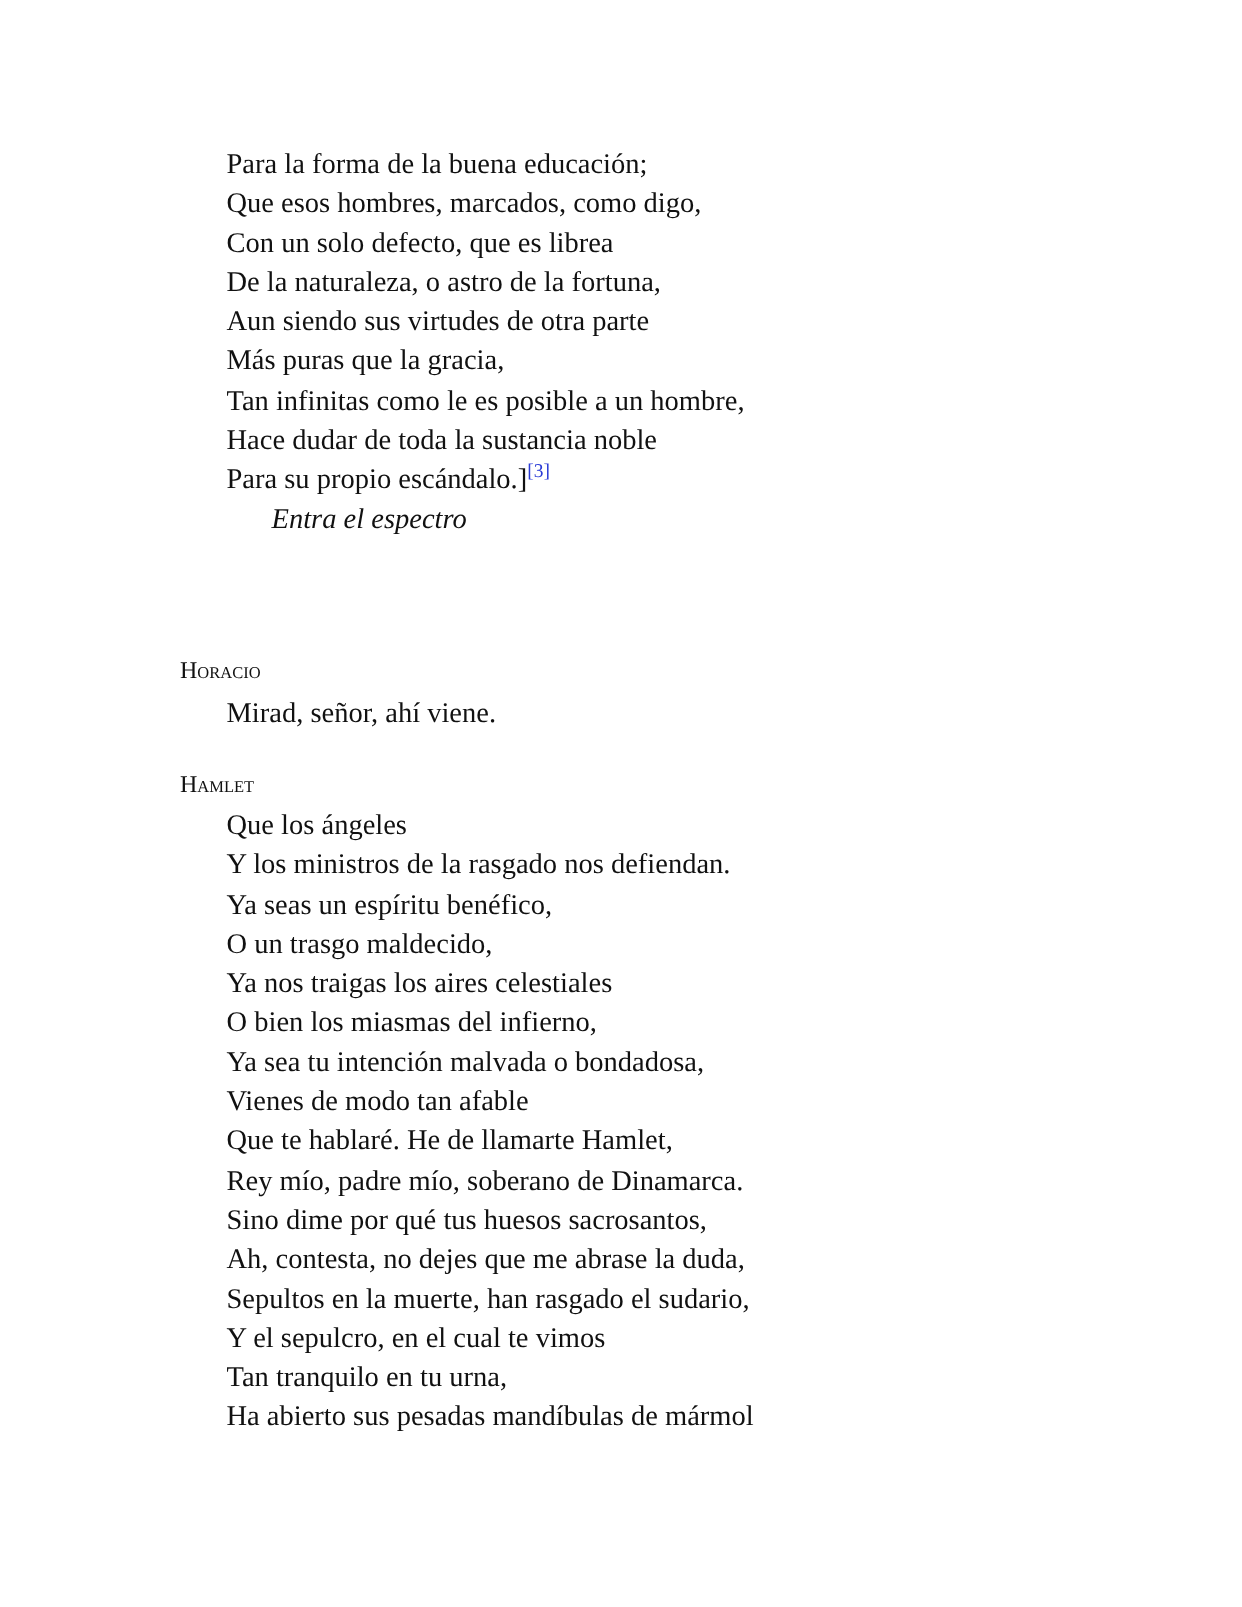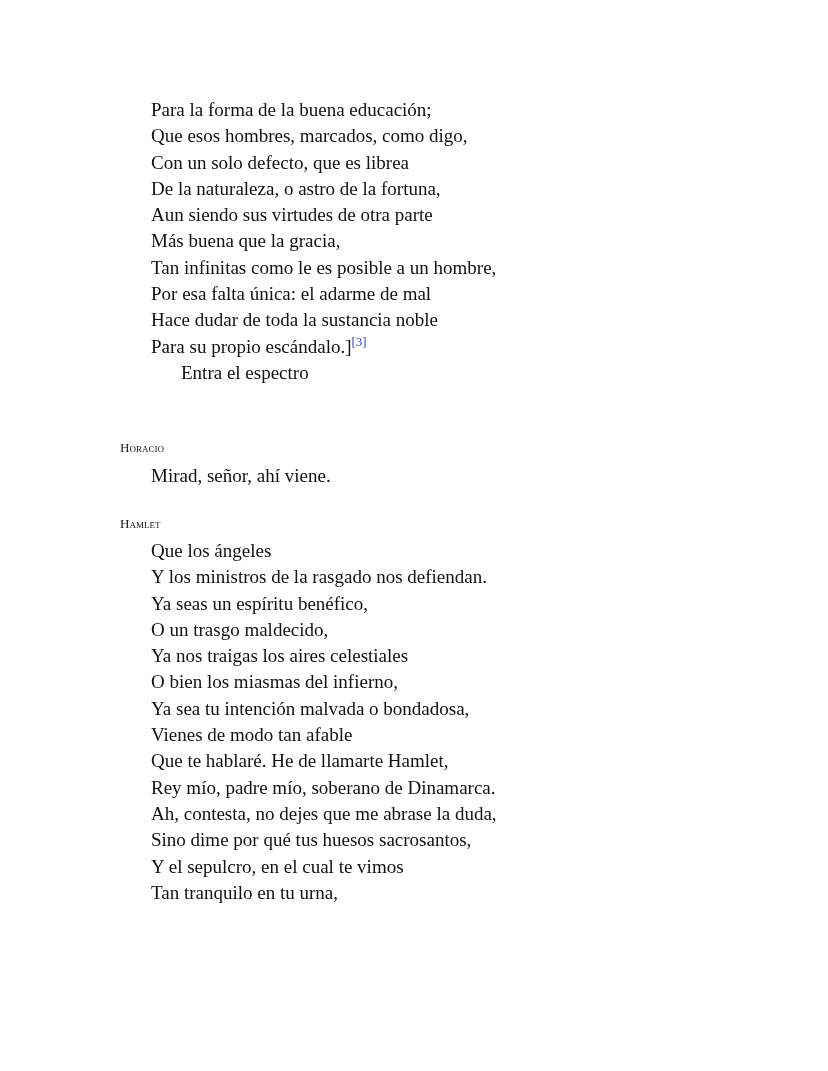--- a/index.html
+++ b/index.html
@@ -36,47 +36,47 @@
     .fn {
       color: #2a3bd6;
       font-size: 13px;
       vertical-align: 7px;
       line-height: 0;
       text-decoration: none;
       cursor: pointer;
     }
     .stage {
       display: block;
+      font-style: italic;
       padding-left: 30px;
       white-space: nowrap;
     }
     .speaker {
       position: absolute;
       left: 104px;
-      font-size: 13px;
+      font-size: 16px;
       line-height: 26px;
       font-variant: small-caps;
       letter-spacing: 0;
       white-space: nowrap;
     }
   </style>
 </head>
 <body>
 
 <div class="page">
 
   <div class="block" style="top:97px;">
     <span class="line">Para la forma de la buena educación;</span>
     <span class="line">Que esos hombres, marcados, como digo,</span>
     <span class="line">Con un solo defecto, que es librea</span>
     <span class="line">De la naturaleza, o astro de la fortuna,</span>
     <span class="line">Aun siendo sus virtudes de otra parte</span>
-    <span class="line">Más buena que la gracia,</span>
+    <span class="line">Más puras que la gracia,</span>
     <span class="line">Tan infinitas como le es posible a un hombre,</span>
-    <span class="line">Por esa falta única: el adarme de mal</span>
     <span class="line">Hace dudar de toda la sustancia noble</span>
     <span class="line"><span>Para su propio escándalo.]</span><a class="fn">[3]</a></span>
     <span class="stage">Entra el espectro</span>
   </div>
 
   <div class="speaker" style="top:435px;">Horacio</div>
   <div class="block" style="top:463px;">
     <span class="line">Mirad, señor, ahí viene.</span>
   </div>
 
@@ -85,19 +85,21 @@
     <span class="line">Que los ángeles</span>
     <span class="line">Y los ministros de la rasgado nos defiendan.</span>
     <span class="line">Ya seas un espíritu benéfico,</span>
     <span class="line">O un trasgo maldecido,</span>
     <span class="line">Ya nos traigas los aires celestiales</span>
     <span class="line">O bien los miasmas del infierno,</span>
     <span class="line">Ya sea tu intención malvada o bondadosa,</span>
     <span class="line">Vienes de modo tan afable</span>
     <span class="line">Que te hablaré. He de llamarte Hamlet,</span>
     <span class="line">Rey mío, padre mío, soberano de Dinamarca.</span>
+    <span class="line">Sino dime por qué tus huesos sacrosantos,</span>
     <span class="line">Ah, contesta, no dejes que me abrase la duda,</span>
-    <span class="line">Sino dime por qué tus huesos sacrosantos,</span>
+    <span class="line">Sepultos en la muerte, han rasgado el sudario,</span>
     <span class="line">Y el sepulcro, en el cual te vimos</span>
     <span class="line">Tan tranquilo en tu urna,</span>
+    <span class="line">Ha abierto sus pesadas mandíbulas de mármol</span>
   </div>
 
 </div>
 
 </body></html>

